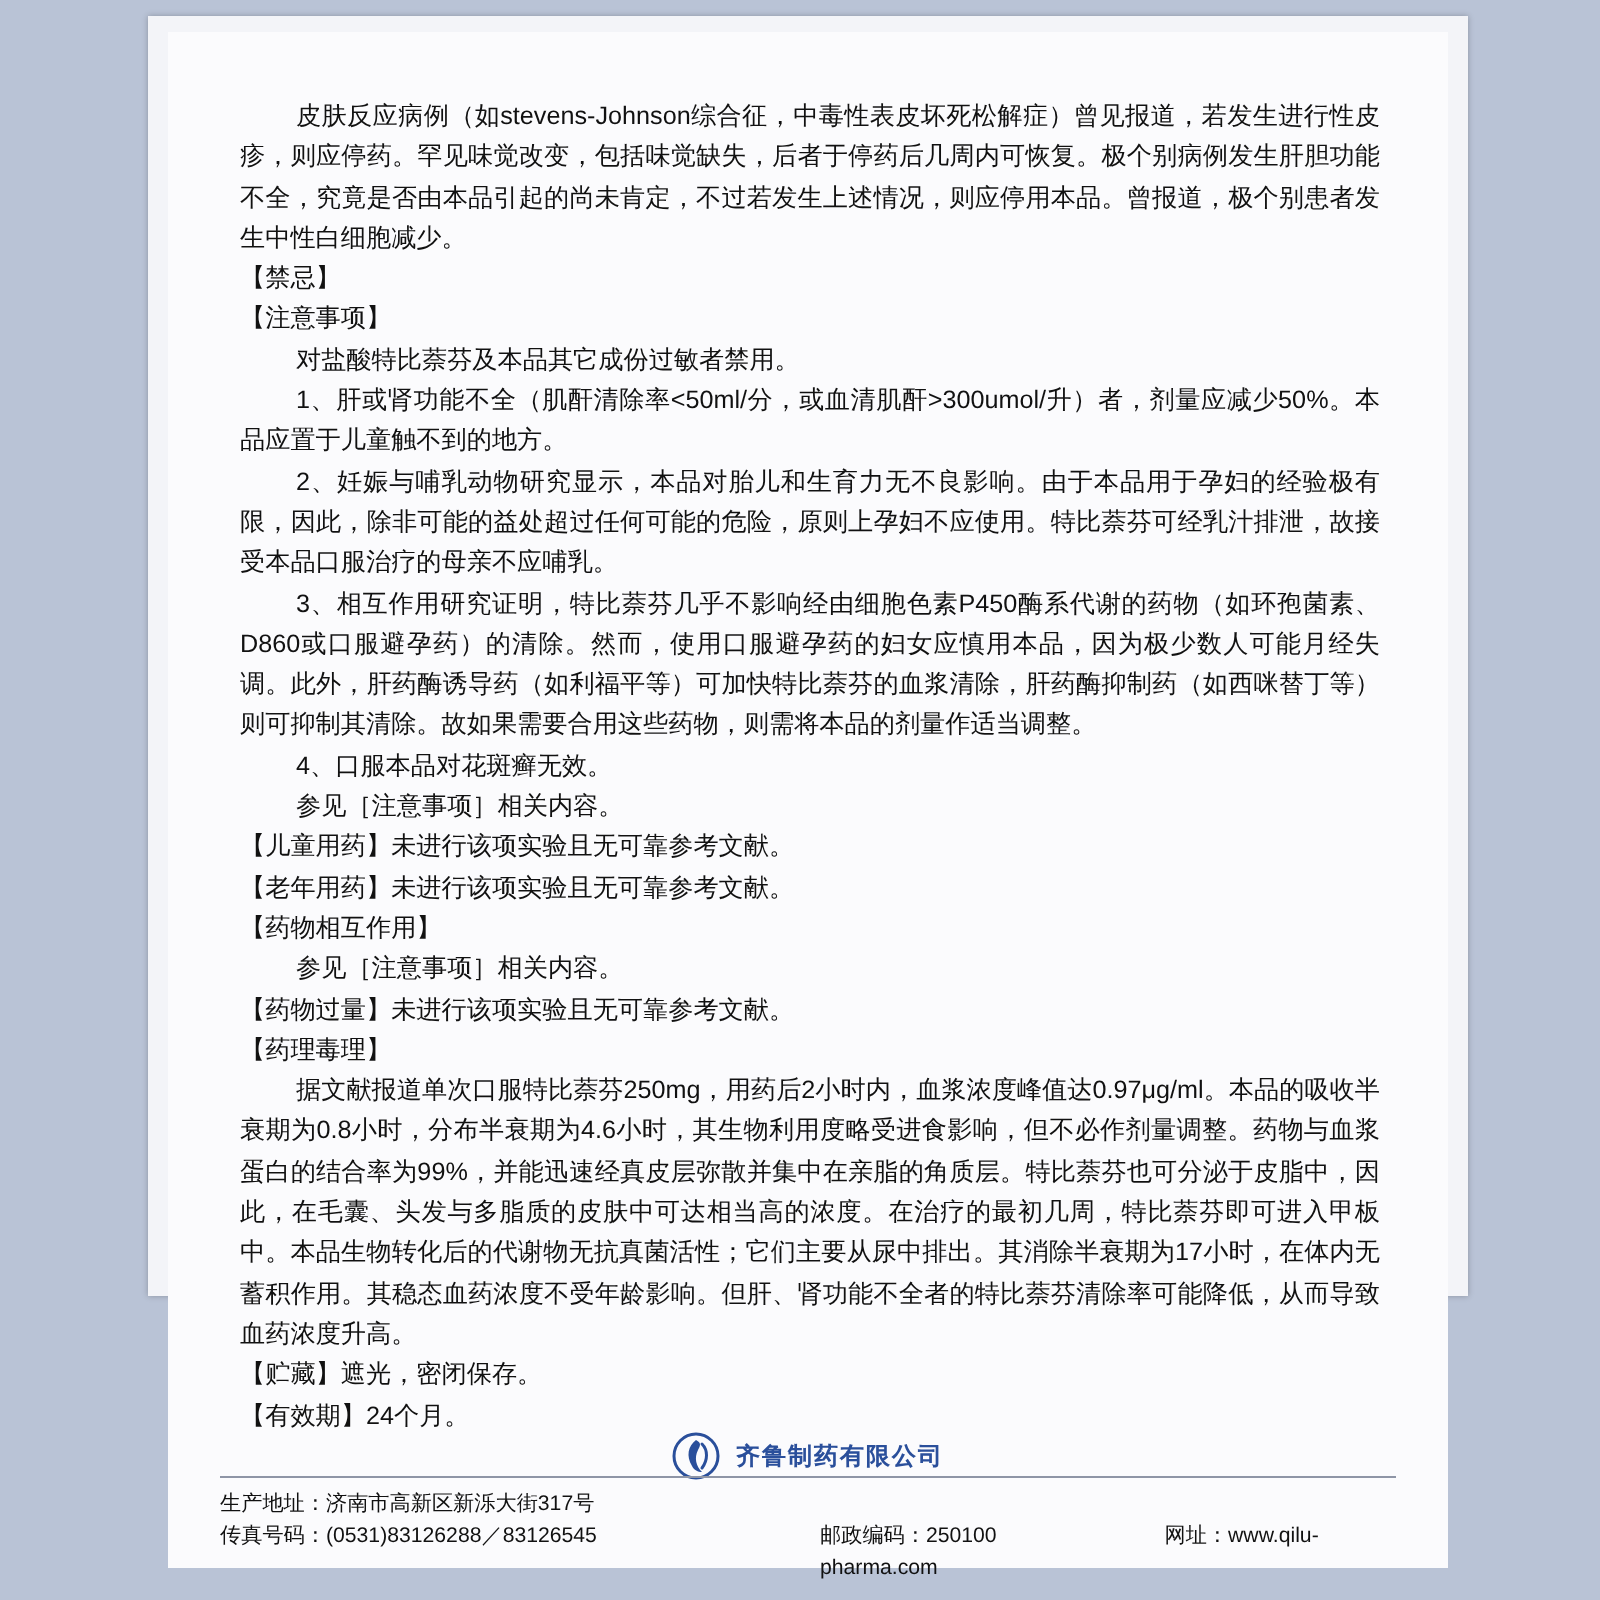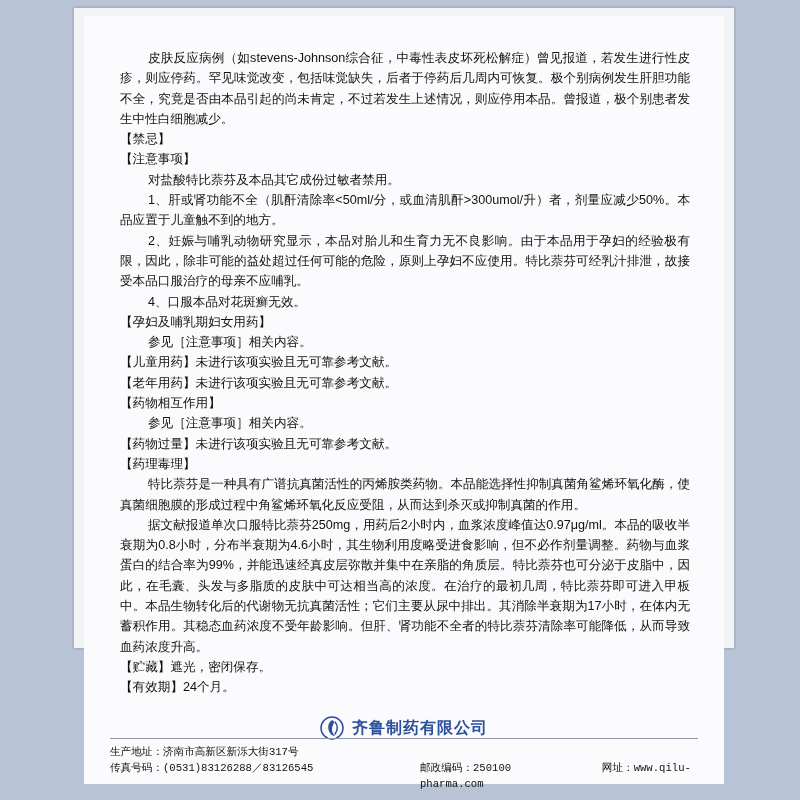--- a/index.html
+++ b/index.html
@@ -62,38 +62,36 @@
     align-items: center;
     justify-content: center;
     gap: 8px;
   }
   .logo-mark {
     width: 24px;
     height: 24px;
     flex: none;
   }
   .logo-text {
-    font-size: 16px;
+    font-size: 12px;
     font-weight: bold;
     color: #2a4f9b;
     letter-spacing: 1px;
   }
   .footer {
     position: absolute;
     left: 26px;
     top: 728px;
     width: 588px;
     font-size: 10.6px;
     color: #111;
     line-height: 16px;
   }
   .footer-line {
     display: flex;
-    justify-content: space-between;
-    font-family: Liberation Mono, monospace;
   }
   .footer-left {
     width: 300px;
   }
   .footer-right {
     width: 278px;
     text-align: left;
   }
   .fl-label {
     letter-spacing: 0px;
@@ -105,30 +103,29 @@
 <div class="page">
   <div class="page-inner">
 
     <div class="body-text">
       <p class="para indent2">皮肤反应病例（如stevens-Johnson综合征，中毒性表皮坏死松解症）曾见报道，若发生进行性皮疹，则应停药。罕见味觉改变，包括味觉缺失，后者于停药后几周内可恢复。极个别病例发生肝胆功能不全，究竟是否由本品引起的尚未肯定，不过若发生上述情况，则应停用本品。曾报道，极个别患者发生中性白细胞减少。</p>
       <p class="para">【禁忌】</p>
       <p class="para">【注意事项】</p>
       <p class="para indent2">对盐酸特比萘芬及本品其它成份过敏者禁用。</p>
       <p class="para indent2">1、肝或肾功能不全（肌酐清除率&lt;50ml/分，或血清肌酐&gt;300umol/升）者，剂量应减少50%。本品应置于儿童触不到的地方。</p>
       <p class="para indent2">2、妊娠与哺乳动物研究显示，本品对胎儿和生育力无不良影响。由于本品用于孕妇的经验极有限，因此，除非可能的益处超过任何可能的危险，原则上孕妇不应使用。特比萘芬可经乳汁排泄，故接受本品口服治疗的母亲不应哺乳。</p>
+      <p class="para indent2">3、相互作用研究证明，特比萘芬几乎不影响经由细胞色素P450酶系代谢的药物（如环孢菌素、D860或口服避孕药）的清除。然而，使用口服避孕药的妇女应慎用本品，因为极少数人可能月经失调。此外，肝药酶诱导药（如利福平等）可加快特比萘芬的血浆清除，肝药酶抑制药（如西咪替丁等）则可抑制其清除。故如果需要合用这些药物，则需将本品的剂量作适当调整。</p>
       <p class="para indent2">4、口服本品对花斑癣无效。</p>
-      <p class="para">【孕妇及哺乳期妇女用药】</p>
       <p class="para indent2">参见［注意事项］相关内容。</p>
       <p class="para">【儿童用药】未进行该项实验且无可靠参考文献。</p>
       <p class="para">【老年用药】未进行该项实验且无可靠参考文献。</p>
       <p class="para">【药物相互作用】</p>
       <p class="para indent2">参见［注意事项］相关内容。</p>
       <p class="para">【药物过量】未进行该项实验且无可靠参考文献。</p>
       <p class="para">【药理毒理】</p>
-      <p class="para indent2">特比萘芬是一种具有广谱抗真菌活性的丙烯胺类药物。本品能选择性抑制真菌角鲨烯环氧化酶，使真菌细胞膜的形成过程中角鲨烯环氧化反应受阻，从而达到杀灭或抑制真菌的作用。</p>
       <p class="para indent2">据文献报道单次口服特比萘芬250mg，用药后2小时内，血浆浓度峰值达0.97μg/ml。本品的吸收半衰期为0.8小时，分布半衰期为4.6小时，其生物利用度略受进食影响，但不必作剂量调整。药物与血浆蛋白的结合率为99%，并能迅速经真皮层弥散并集中在亲脂的角质层。特比萘芬也可分泌于皮脂中，因此，在毛囊、头发与多脂质的皮肤中可达相当高的浓度。在治疗的最初几周，特比萘芬即可进入甲板中。本品生物转化后的代谢物无抗真菌活性；它们主要从尿中排出。其消除半衰期为17小时，在体内无蓄积作用。其稳态血药浓度不受年龄影响。但肝、肾功能不全者的特比萘芬清除率可能降低，从而导致血药浓度升高。</p>
       <p class="para">【贮藏】遮光，密闭保存。</p>
       <p class="para">【有效期】24个月。</p>
 
     </div>
 
     <div class="logo-row">
       <svg class="logo-mark" viewBox="0 0 48 48" aria-hidden="true">
         <circle cx="24" cy="24" r="22" fill="none" stroke="#2a4f9b" stroke-width="3"></circle>
         <path d="M24 8 C16 14, 14 24, 20 34 C22 38, 26 40, 30 40 C24 34, 22 26, 26 18 C28 14, 30 11, 24 8 Z" fill="#2a4f9b"></path>

